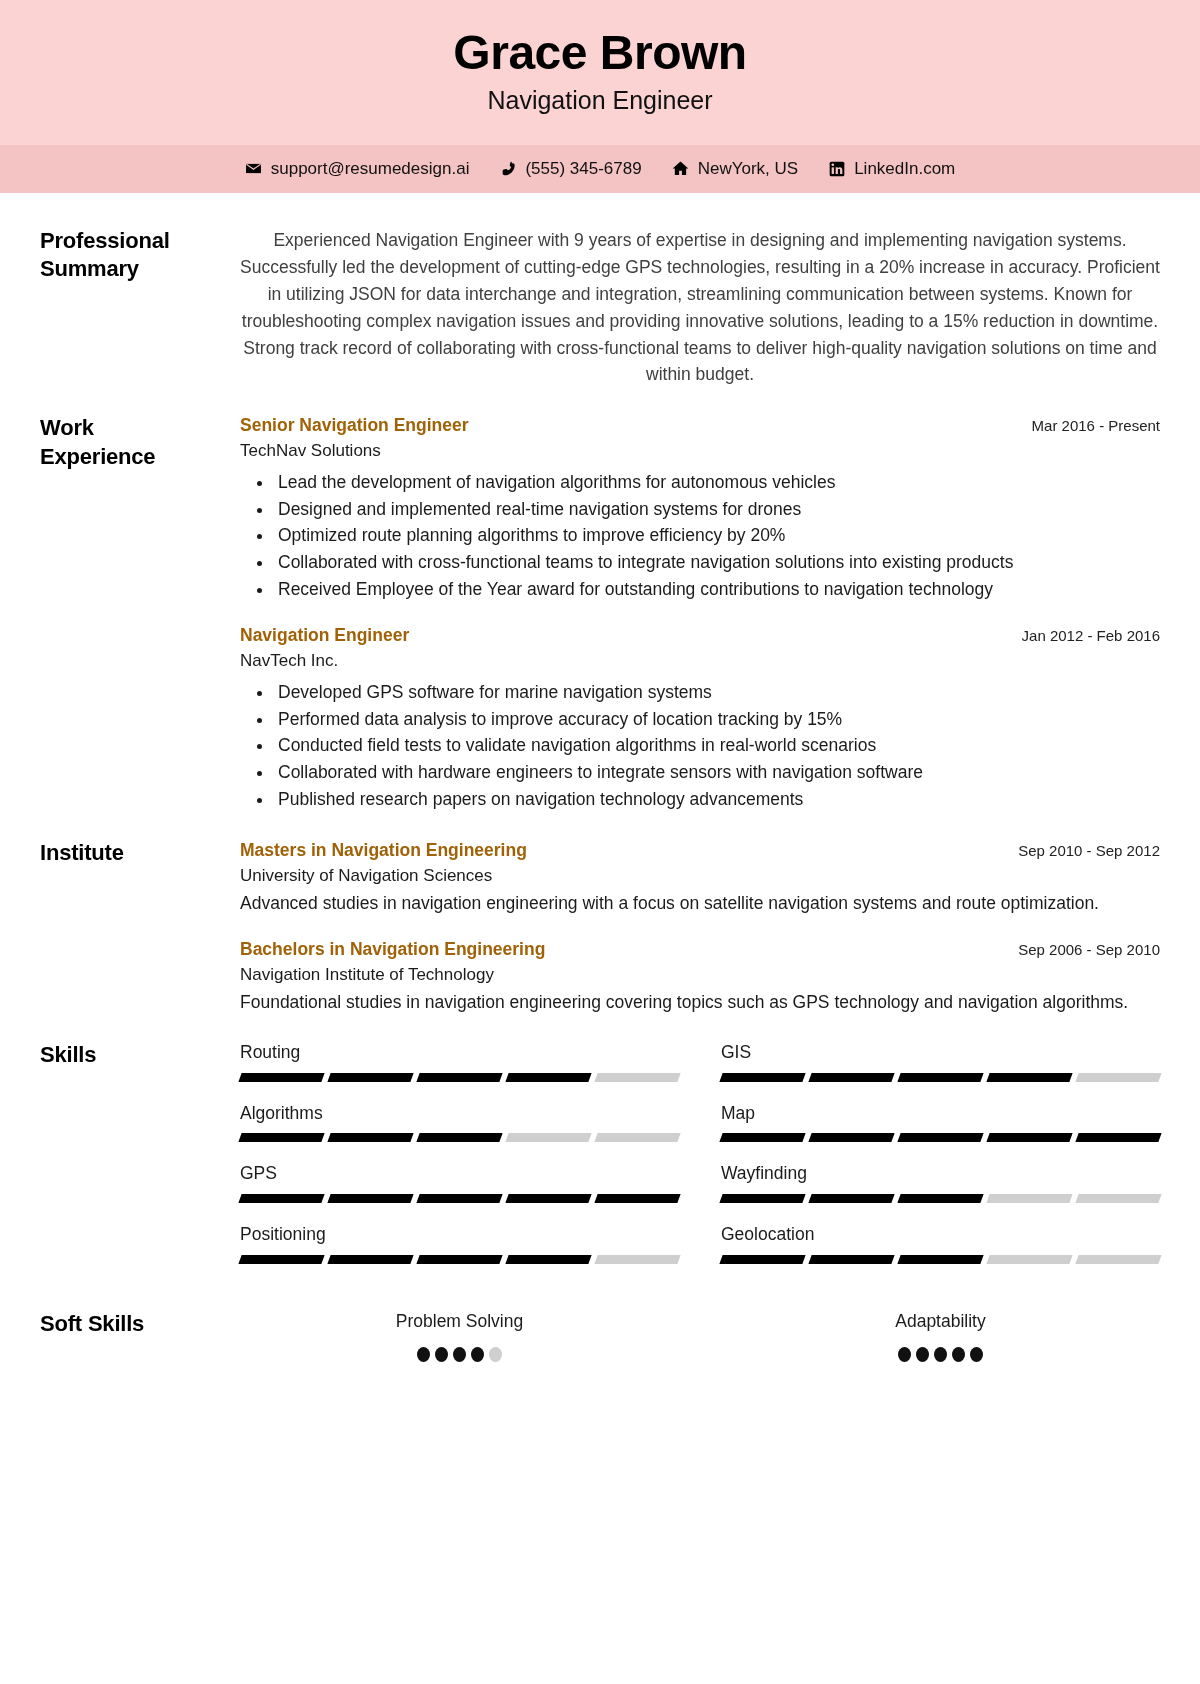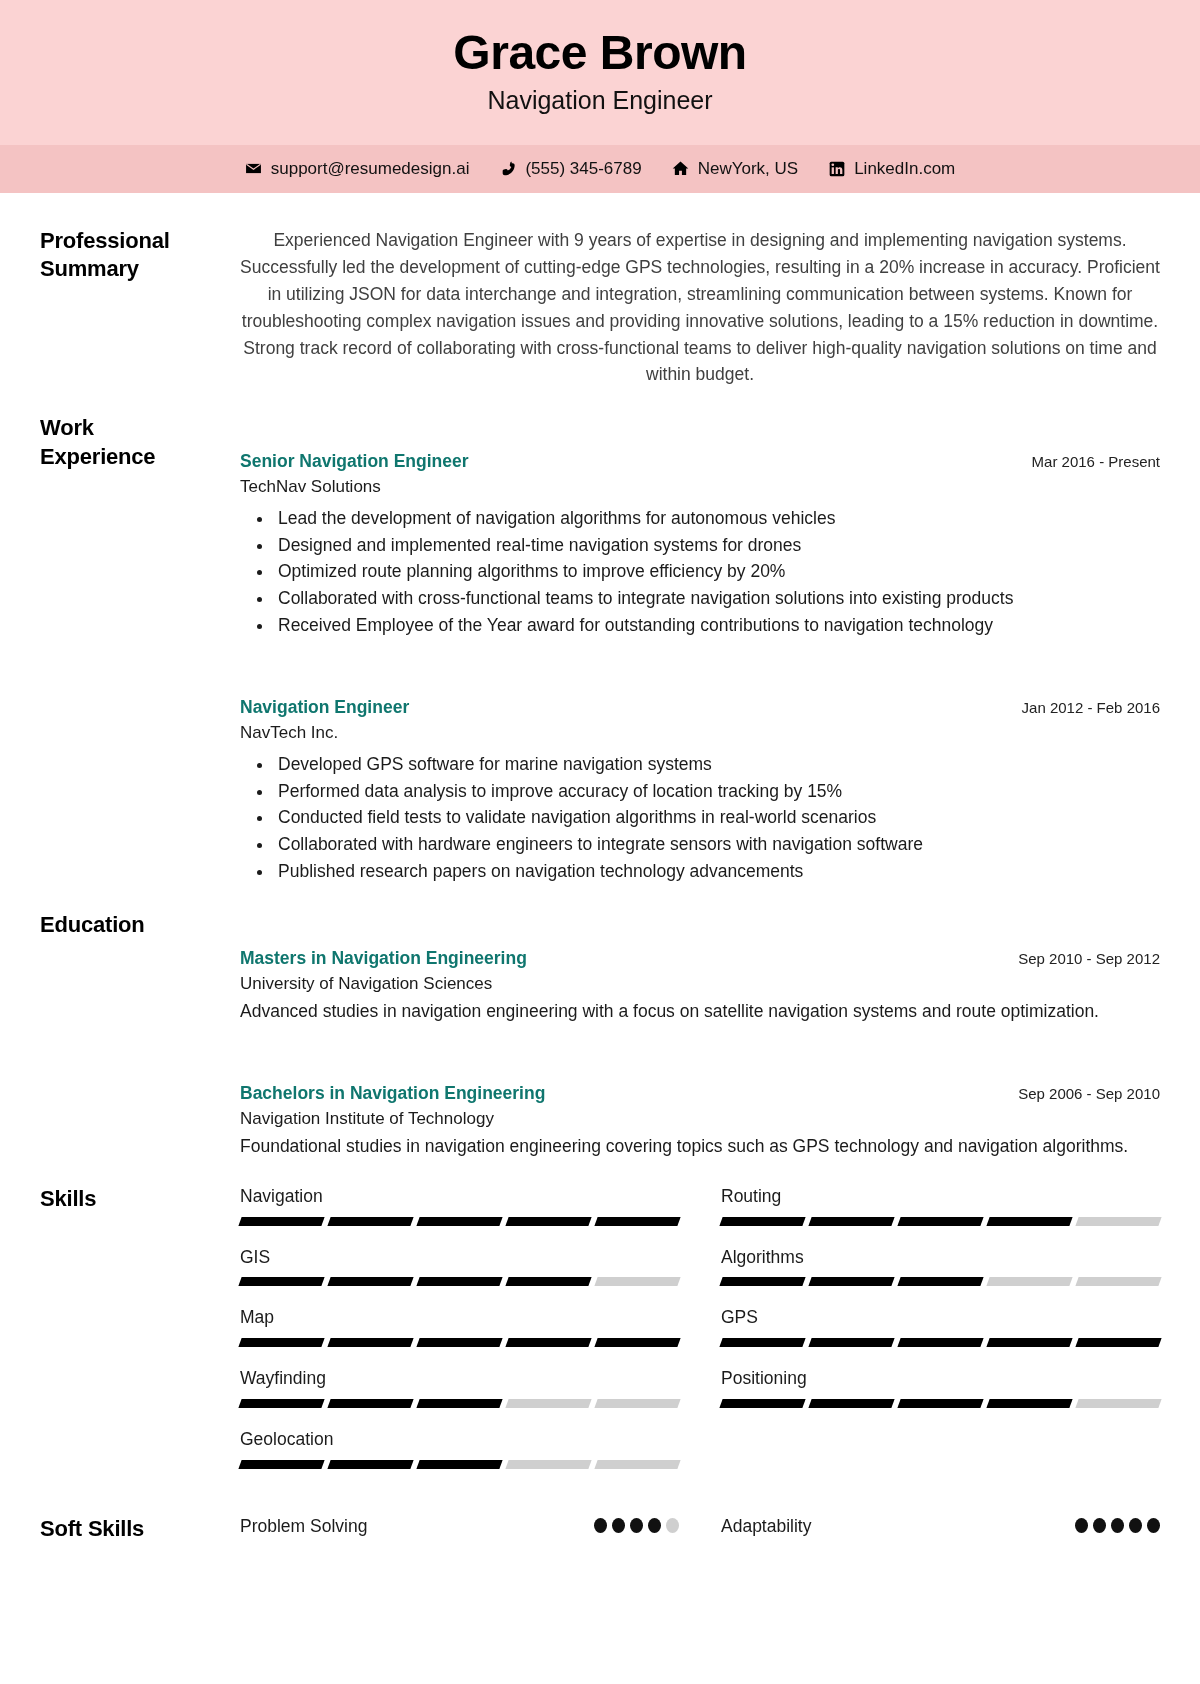--- a/index.html
+++ b/index.html
@@ -93,23 +93,22 @@
   .entry:last-child { margin-bottom: 0; }
   .entry-head {
     display: flex;
     align-items: baseline;
     justify-content: space-between;
     gap: 16px;
   }
   .entry-title {
     font-size: 17.5px;
     font-weight: 700;
-    color: #0f766e;
+    color: #a16207;
     line-height: 1.35;
-    margin-top: 36px;
   }
   .entry-date {
     font-size: 15px;
     color: #222;
     white-space: nowrap;
     flex: 0 0 auto;
     padding-left: 24px;
   }
   .entry-org {
     font-size: 17px;
@@ -168,20 +167,21 @@
     display: grid;
     grid-template-columns: 1fr 1fr;
     column-gap: 42px;
     row-gap: 16px;
   }
   .soft-cell {
     display: flex;
     align-items: center;
     justify-content: space-between;
     gap: 14px;
+    flex-direction: column;
   }
   .soft-name {
     font-size: 17.5px;
     color: #1b1b1b;
     line-height: 1.3;
   }
   .soft-dots { display: flex; gap: 5px; flex: 0 0 auto; }
   .soft-dot {
     width: 13px;
     height: 15px;
@@ -275,21 +275,21 @@
             <li>Performed data analysis to improve accuracy of location tracking by 15%</li>
             <li>Conducted field tests to validate navigation algorithms in real-world scenarios</li>
             <li>Collaborated with hardware engineers to integrate sensors with navigation software</li>
             <li>Published research papers on navigation technology advancements</li>
           </ul>
         </div>
       </div>
   </div>
 
   <div class="section">
-    <div class="section-label">Education</div>
+    <div class="section-label">Institute</div>
     <div class="section-content" id="education-entries">
         <div class="entry">
           <div class="entry-head">
             <div class="entry-title">Masters in Navigation Engineering</div>
             <div class="entry-date">Sep 2010 - Sep 2012</div>
           </div>
           <div class="entry-org">University of Navigation Sciences</div>
           <div class="entry-desc">Advanced studies in navigation engineering with a focus on satellite navigation systems and route optimization.</div>
         </div>
         <div class="entry">
@@ -300,30 +300,20 @@
           <div class="entry-org">Navigation Institute of Technology</div>
           <div class="entry-desc">Foundational studies in navigation engineering covering topics such as GPS technology and navigation algorithms.</div>
         </div>
       </div>
   </div>
 
   <div class="section">
     <div class="section-label">Skills</div>
     <div class="section-content">
       <div class="skills-grid" id="skills-grid">
-          <div class="skill-cell">
-            <div class="skill-name">Navigation</div>
-            <div class="skill-bar">
-              <div class="skill-seg on" style="background: rgb(0, 0, 0);"></div>
-              <div class="skill-seg on" style="background: rgb(0, 0, 0);"></div>
-              <div class="skill-seg on" style="background: rgb(0, 0, 0);"></div>
-              <div class="skill-seg on" style="background: rgb(0, 0, 0);"></div>
-              <div class="skill-seg on" style="background: rgb(0, 0, 0);"></div>
-            </div>
-          </div>
           <div class="skill-cell">
             <div class="skill-name">Routing</div>
             <div class="skill-bar">
               <div class="skill-seg on" style="background: rgb(0, 0, 0);"></div>
               <div class="skill-seg on" style="background: rgb(0, 0, 0);"></div>
               <div class="skill-seg on" style="background: rgb(0, 0, 0);"></div>
               <div class="skill-seg on" style="background: rgb(0, 0, 0);"></div>
               <div class="skill-seg" style="background: rgb(207, 207, 207);"></div>
             </div>
           </div>

